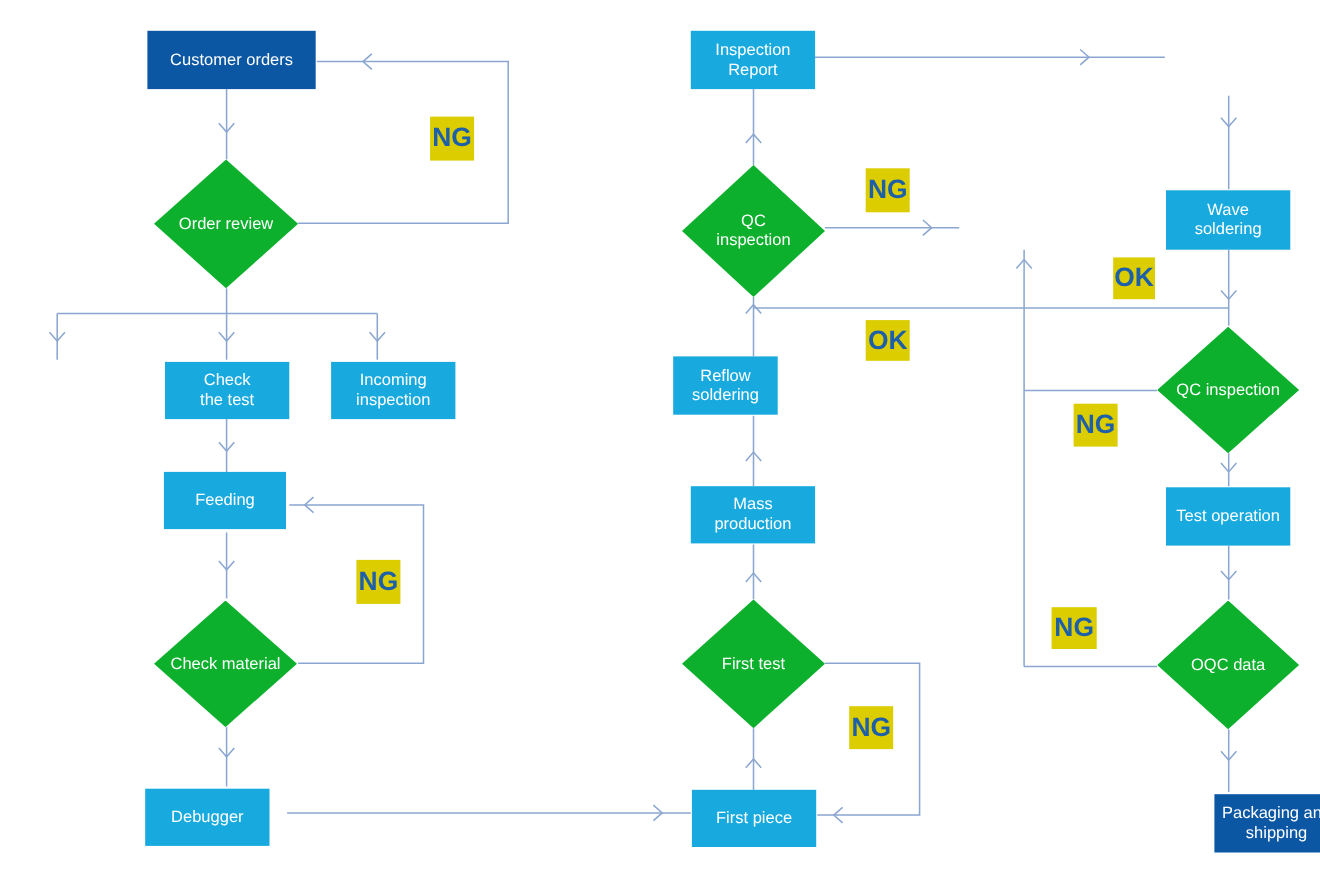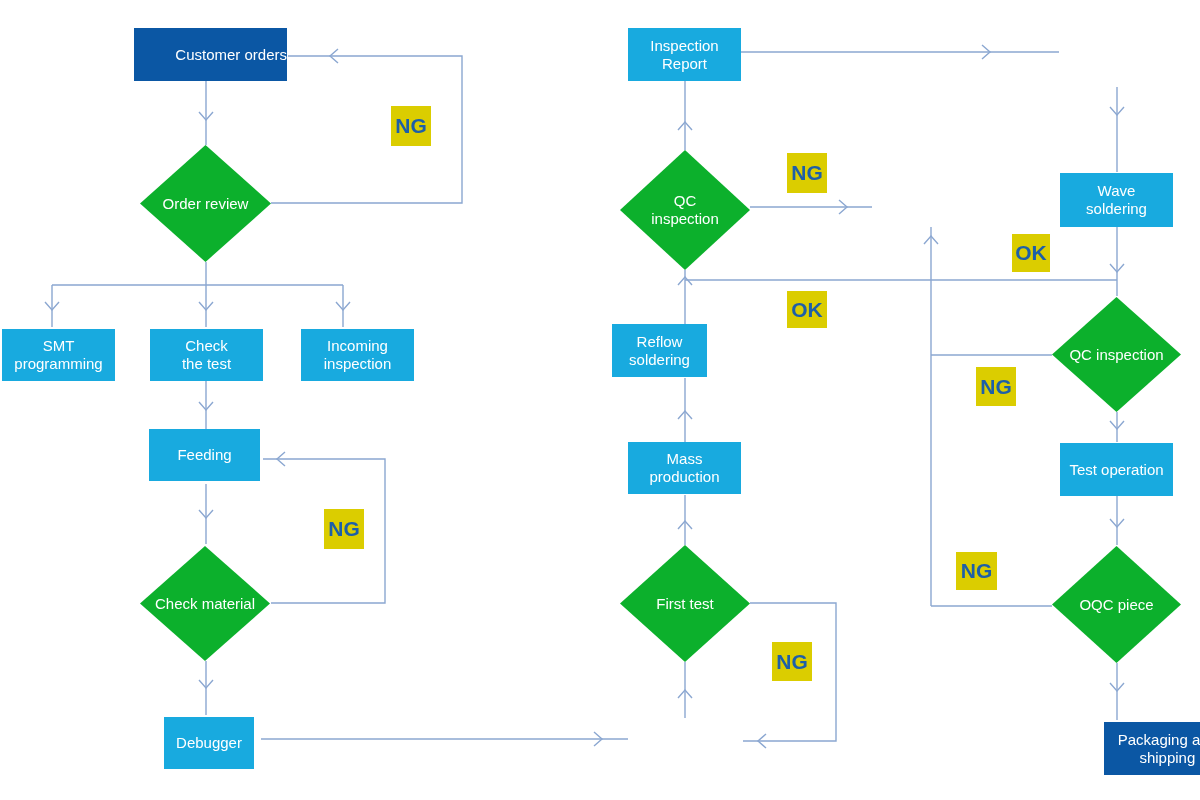--- a/index.html
+++ b/index.html
@@ -5,26 +5,26 @@
   html,body{margin:0;padding:0;}
   body{font-family:"Liberation Sans",sans-serif;background:var(--background,#fff);}
   .canvas{position:relative;width:1200px;height:800px;background:var(--background,#fff);overflow:hidden;}
   .edges{position:absolute;left:0;top:0;width:1200px;height:800px;pointer-events:none;}
   .edge{stroke:var(--connector,#8BA7D1);stroke-width:1.4;fill:none;}
   .chev{stroke:var(--connector,#8BA7D1);stroke-width:1.4;fill:none;}
   .node{position:absolute;display:flex;align-items:center;justify-content:center;
         text-align:center;color:var(--node-text,#fff);font-size:15px;line-height:1.18;
         white-space:pre-line;}
   .process{background:var(--process-fill,#18AADF);}
-  .terminal{background:var(--terminal-fill,#0B57A4);justify-content:flex-end;}
+  .terminal{background:var(--terminal-fill,#0B57A4);}
   .diamond{background:var(--decision-fill,#0CB02C);
            clip-path:polygon(50% 0,100% 50%,50% 100%,0 50%);}
   .badge{position:absolute;display:flex;align-items:center;justify-content:center;
          background:var(--badge-fill,#DBCD00);color:var(--badge-text,#1D5FA8);
-         font-size:21px;font-weight:bold;}
+         font-size:24px;font-weight:bold;}
 </style>
 </head>
 <body>
 
 <div class="canvas">
 
   <svg class="edges" viewBox="0 0 1200 800">
     <g>
       <path class="edge" d="M206 81 V145"></path>
       <path class="edge" d="M271 203 H462 V56 H288"></path>
@@ -79,42 +79,41 @@
       <path class="chev" d="M1110 683 L1117 691 L1124 683"></path>
     </g>
   </svg>
 
   <div class="node terminal" style="left:134px;top:28px;width:153px;height:53px">
     <span>Customer orders</span>
   </div>
   <div class="node diamond" style="left:140px;top:145px;width:131px;height:117px">
     <span>Order review</span>
   </div>
-  <div class="node process" style="left:2px;top:329px;width:113px;height:52px">
-    <span>SMT
-programming</span>
-  </div>
   <div class="node process" style="left:150px;top:329px;width:113px;height:52px">
     <span>Check
 the test</span>
   </div>
   <div class="node process" style="left:301px;top:329px;width:113px;height:52px">
     <span>Incoming
 inspection</span>
   </div>
   <div class="node process" style="left:149px;top:429px;width:111px;height:52px">
     <span>Feeding</span>
   </div>
   <div class="node diamond" style="left:140px;top:546px;width:130px;height:115px">
     <span>Check material</span>
   </div>
-  <div class="node process" style="left:164px;top:717px;width:90px;height:52px">
+  <div class="node process" style="left:132px;top:717px;width:113px;height:52px">
     <span>Debugger</span>
   </div>
 
+  <div class="node process" style="left:629px;top:718px;width:113px;height:52px">
+    <span>First piece</span>
+  </div>
   <div class="node diamond" style="left:620px;top:545px;width:130px;height:117px">
     <span>First test</span>
   </div>
   <div class="node process" style="left:628px;top:442px;width:113px;height:52px">
     <span>Mass
 production</span>
   </div>
   <div class="node process" style="left:612px;top:324px;width:95px;height:53px">
     <span>Reflow
 soldering</span>
@@ -132,21 +131,21 @@
     <span>Wave
 soldering</span>
   </div>
   <div class="node diamond" style="left:1052px;top:297px;width:129px;height:115px">
     <span>QC inspection</span>
   </div>
   <div class="node process" style="left:1060px;top:443px;width:113px;height:53px">
     <span>Test operation</span>
   </div>
   <div class="node diamond" style="left:1052px;top:546px;width:129px;height:117px">
-    <span>OQC piece</span>
+    <span>OQC data</span>
   </div>
   <div class="node terminal" style="left:1104px;top:722px;width:113px;height:53px">
     <span>Packaging and
 shipping</span>
   </div>
 
   <div class="badge" style="left:391px;top:106px;width:40px;height:40px">NG</div>
   <div class="badge" style="left:324px;top:509px;width:40px;height:40px">NG</div>
   <div class="badge" style="left:772px;top:642px;width:40px;height:39px">NG</div>
   <div class="badge" style="left:787px;top:153px;width:40px;height:40px">NG</div>

